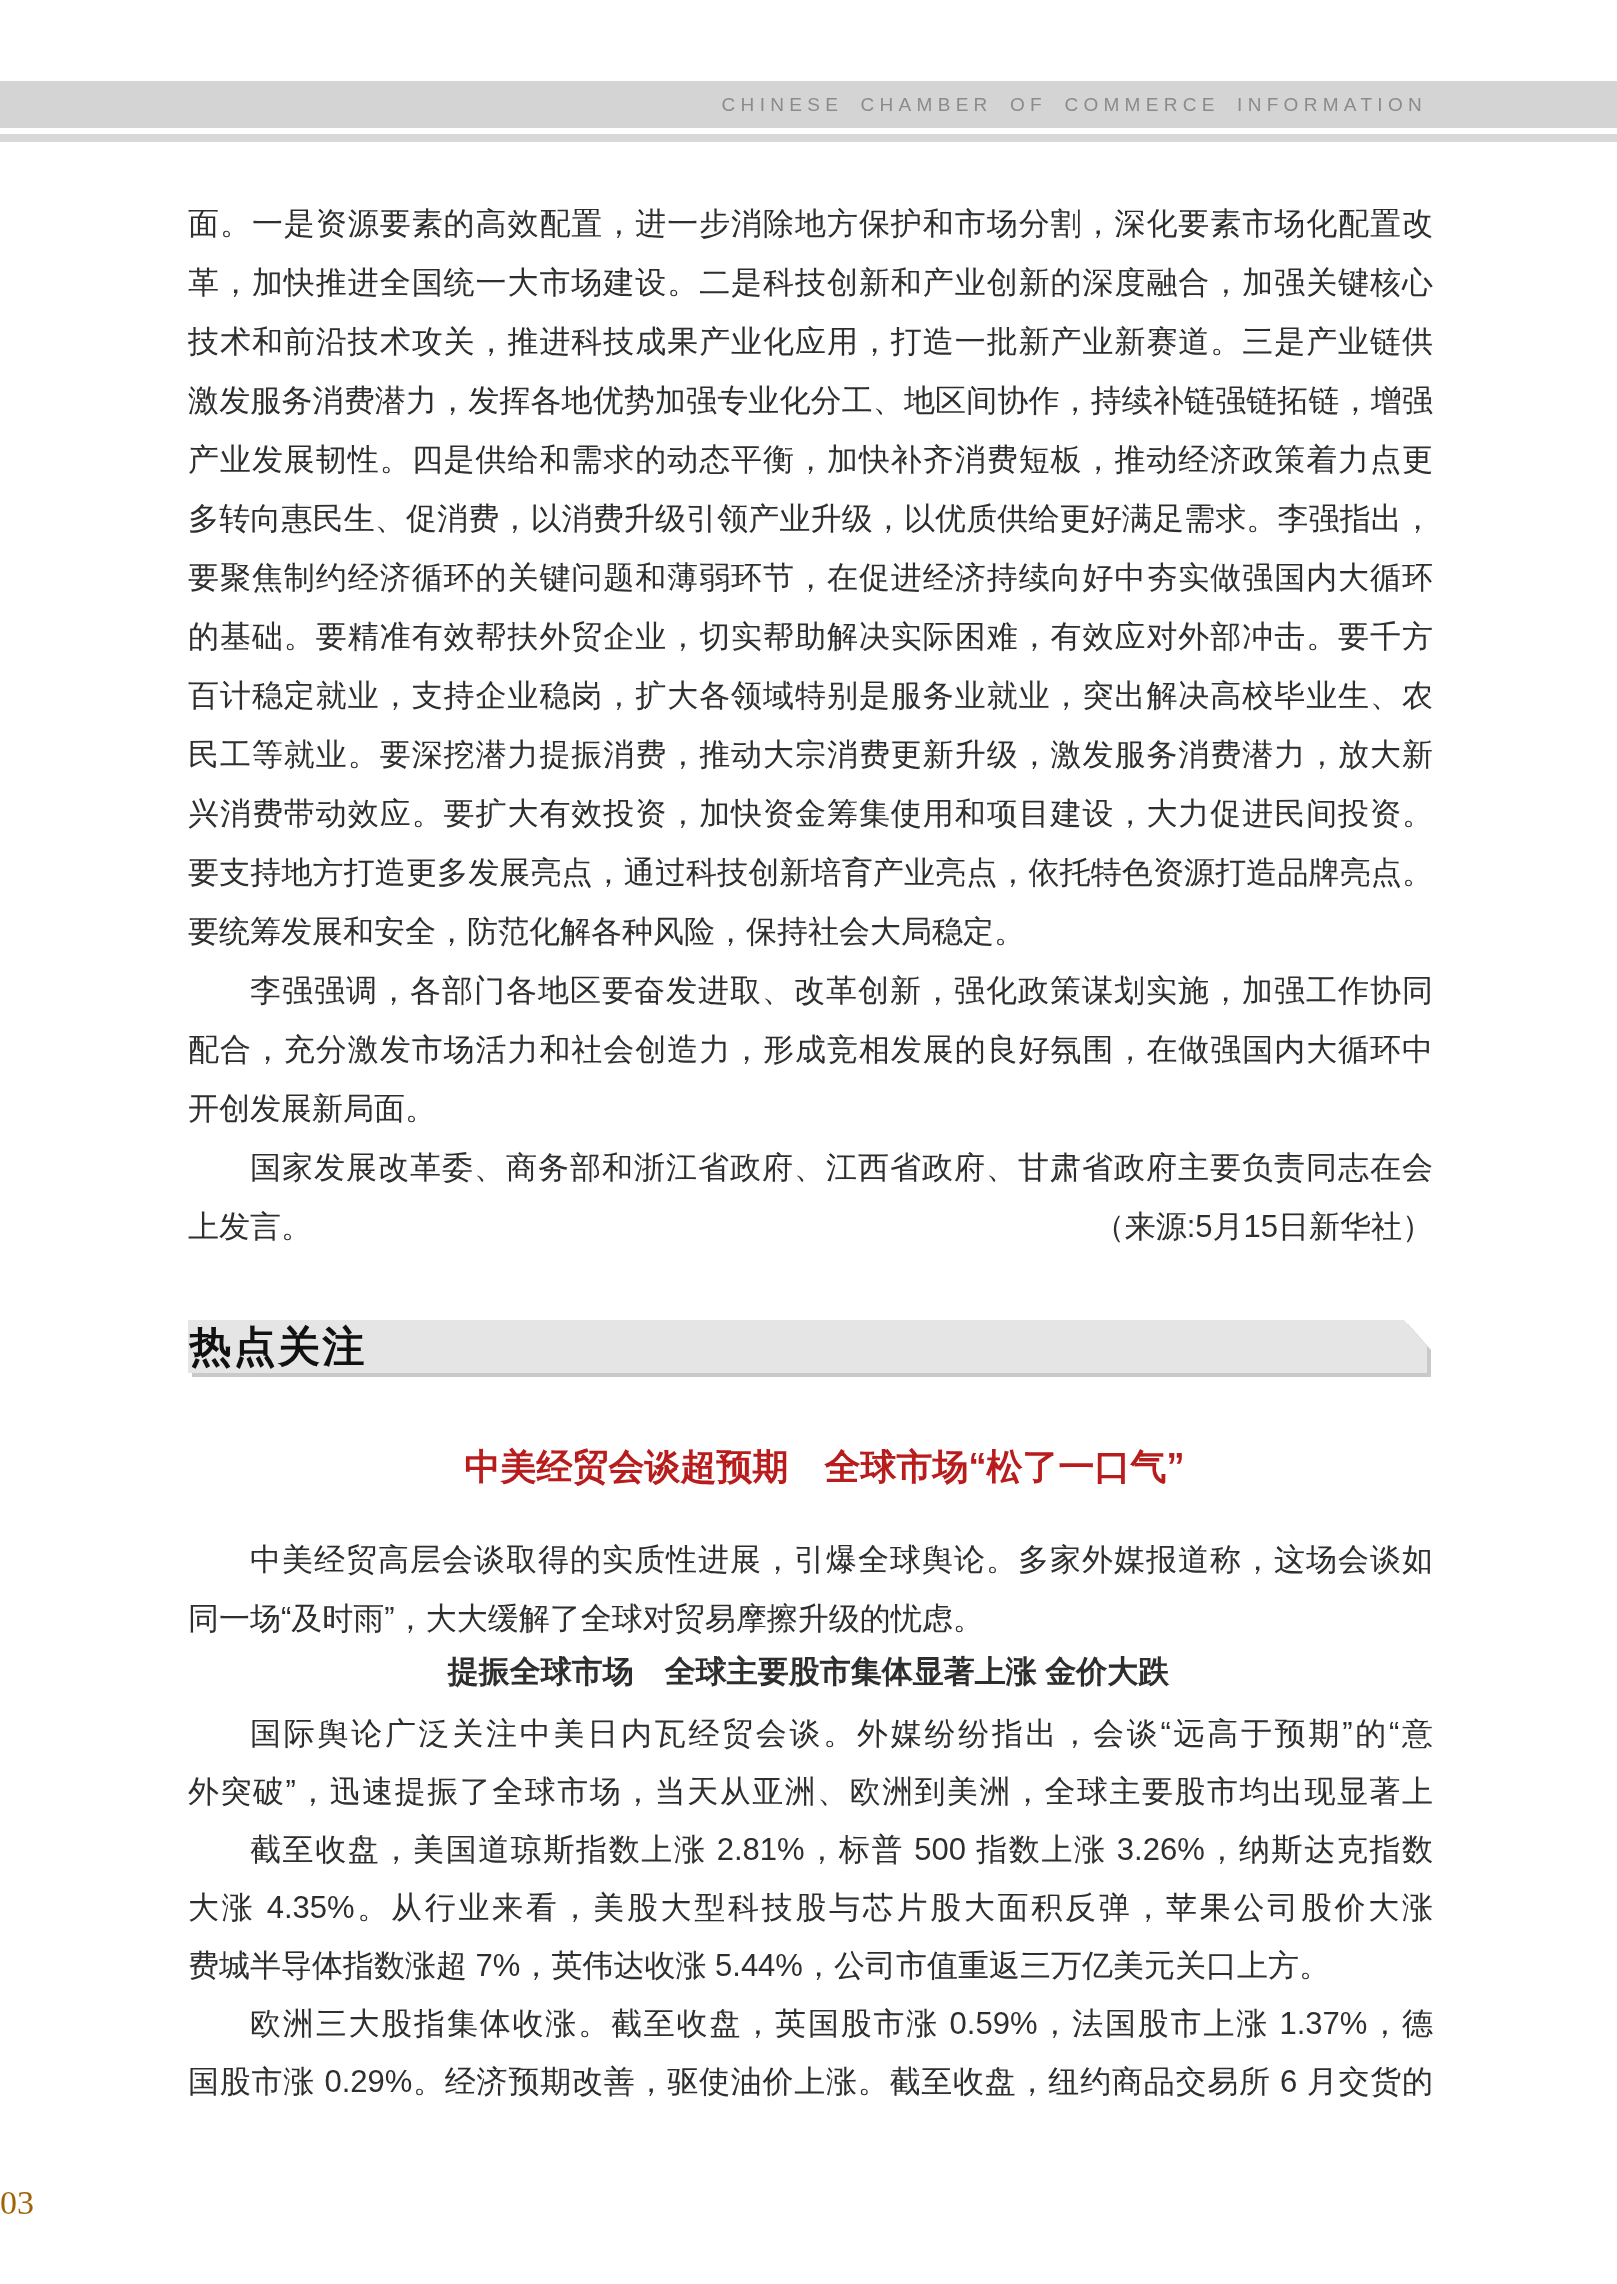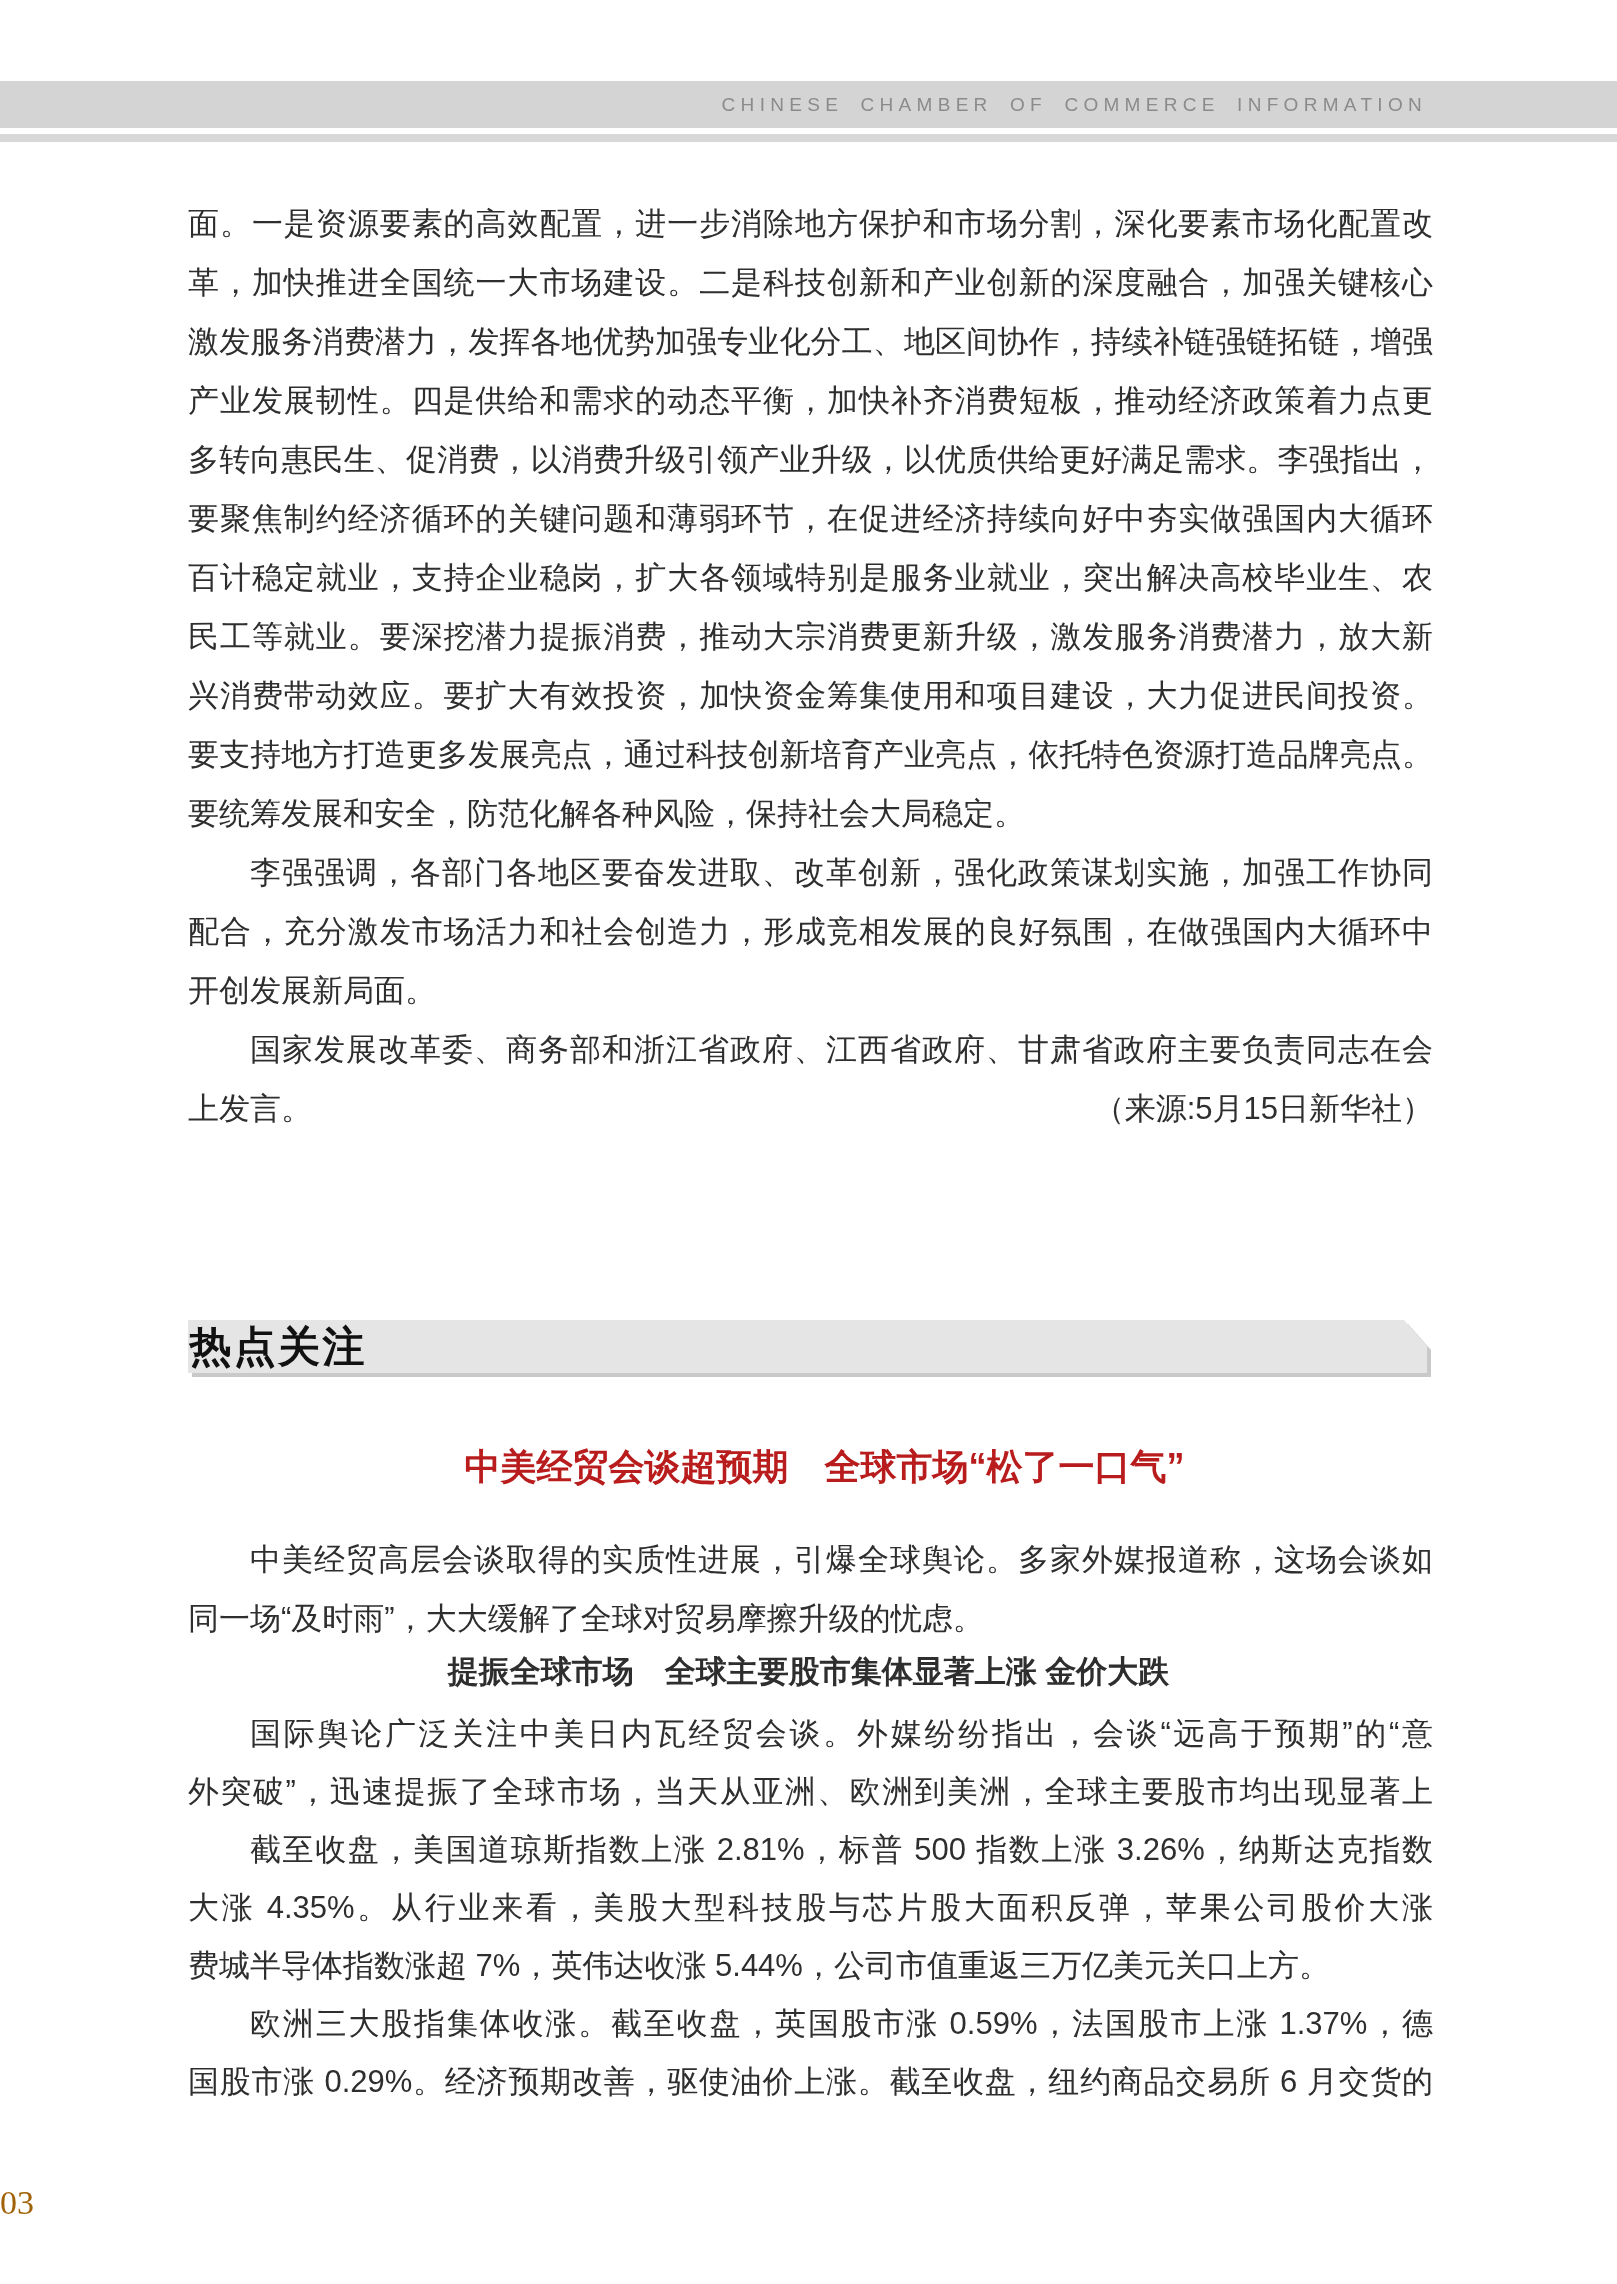--- a/index.html
+++ b/index.html
@@ -70,24 +70,26 @@
 <div>
 
   <div class="topbar">
     <span class="topbar-text">CHINESE CHAMBER OF COMMERCE INFORMATION</span>
   </div>
   <div class="topbar-rule"></div>
 
   <main class="flow flow1">
     <div class="ln j">面。一是资源要素的高效配置，进一步消除地方保护和市场分割，深化要素市场化配置改</div>
     <div class="ln j">革，加快推进全国统一大市场建设。二是科技创新和产业创新的深度融合，加强关键核心</div>
+    <div class="ln j">技术和前沿技术攻关，推进科技成果产业化应用，打造一批新产业新赛道。三是产业链供</div>
     <div class="ln j">激发服务消费潜力，发挥各地优势加强专业化分工、地区间协作，持续补链强链拓链，增强</div>
     <div class="ln j">产业发展韧性。四是供给和需求的动态平衡，加快补齐消费短板，推动经济政策着力点更</div>
     <div class="ln j">多转向惠民生、促消费，以消费升级引领产业升级，以优质供给更好满足需求。李强指出，</div>
     <div class="ln j">要聚焦制约经济循环的关键问题和薄弱环节，在促进经济持续向好中夯实做强国内大循环</div>
+    <div class="ln j">的基础。要精准有效帮扶外贸企业，切实帮助解决实际困难，有效应对外部冲击。要千方</div>
     <div class="ln j">百计稳定就业，支持企业稳岗，扩大各领域特别是服务业就业，突出解决高校毕业生、农</div>
     <div class="ln j">民工等就业。要深挖潜力提振消费，推动大宗消费更新升级，激发服务消费潜力，放大新</div>
     <div class="ln j">兴消费带动效应。要扩大有效投资，加快资金筹集使用和项目建设，大力促进民间投资。</div>
     <div class="ln j">要支持地方打造更多发展亮点，通过科技创新培育产业亮点，依托特色资源打造品牌亮点。</div>
     <div class="ln">要统筹发展和安全，防范化解各种风险，保持社会大局稳定。</div>
     <div class="ln j ind">李强强调，各部门各地区要奋发进取、改革创新，强化政策谋划实施，加强工作协同</div>
     <div class="ln j">配合，充分激发市场活力和社会创造力，形成竞相发展的良好氛围，在做强国内大循环中</div>
     <div class="ln">开创发展新局面。</div>
     <div class="ln j ind">国家发展改革委、商务部和浙江省政府、江西省政府、甘肃省政府主要负责同志在会</div>
     <div class="ln split">

